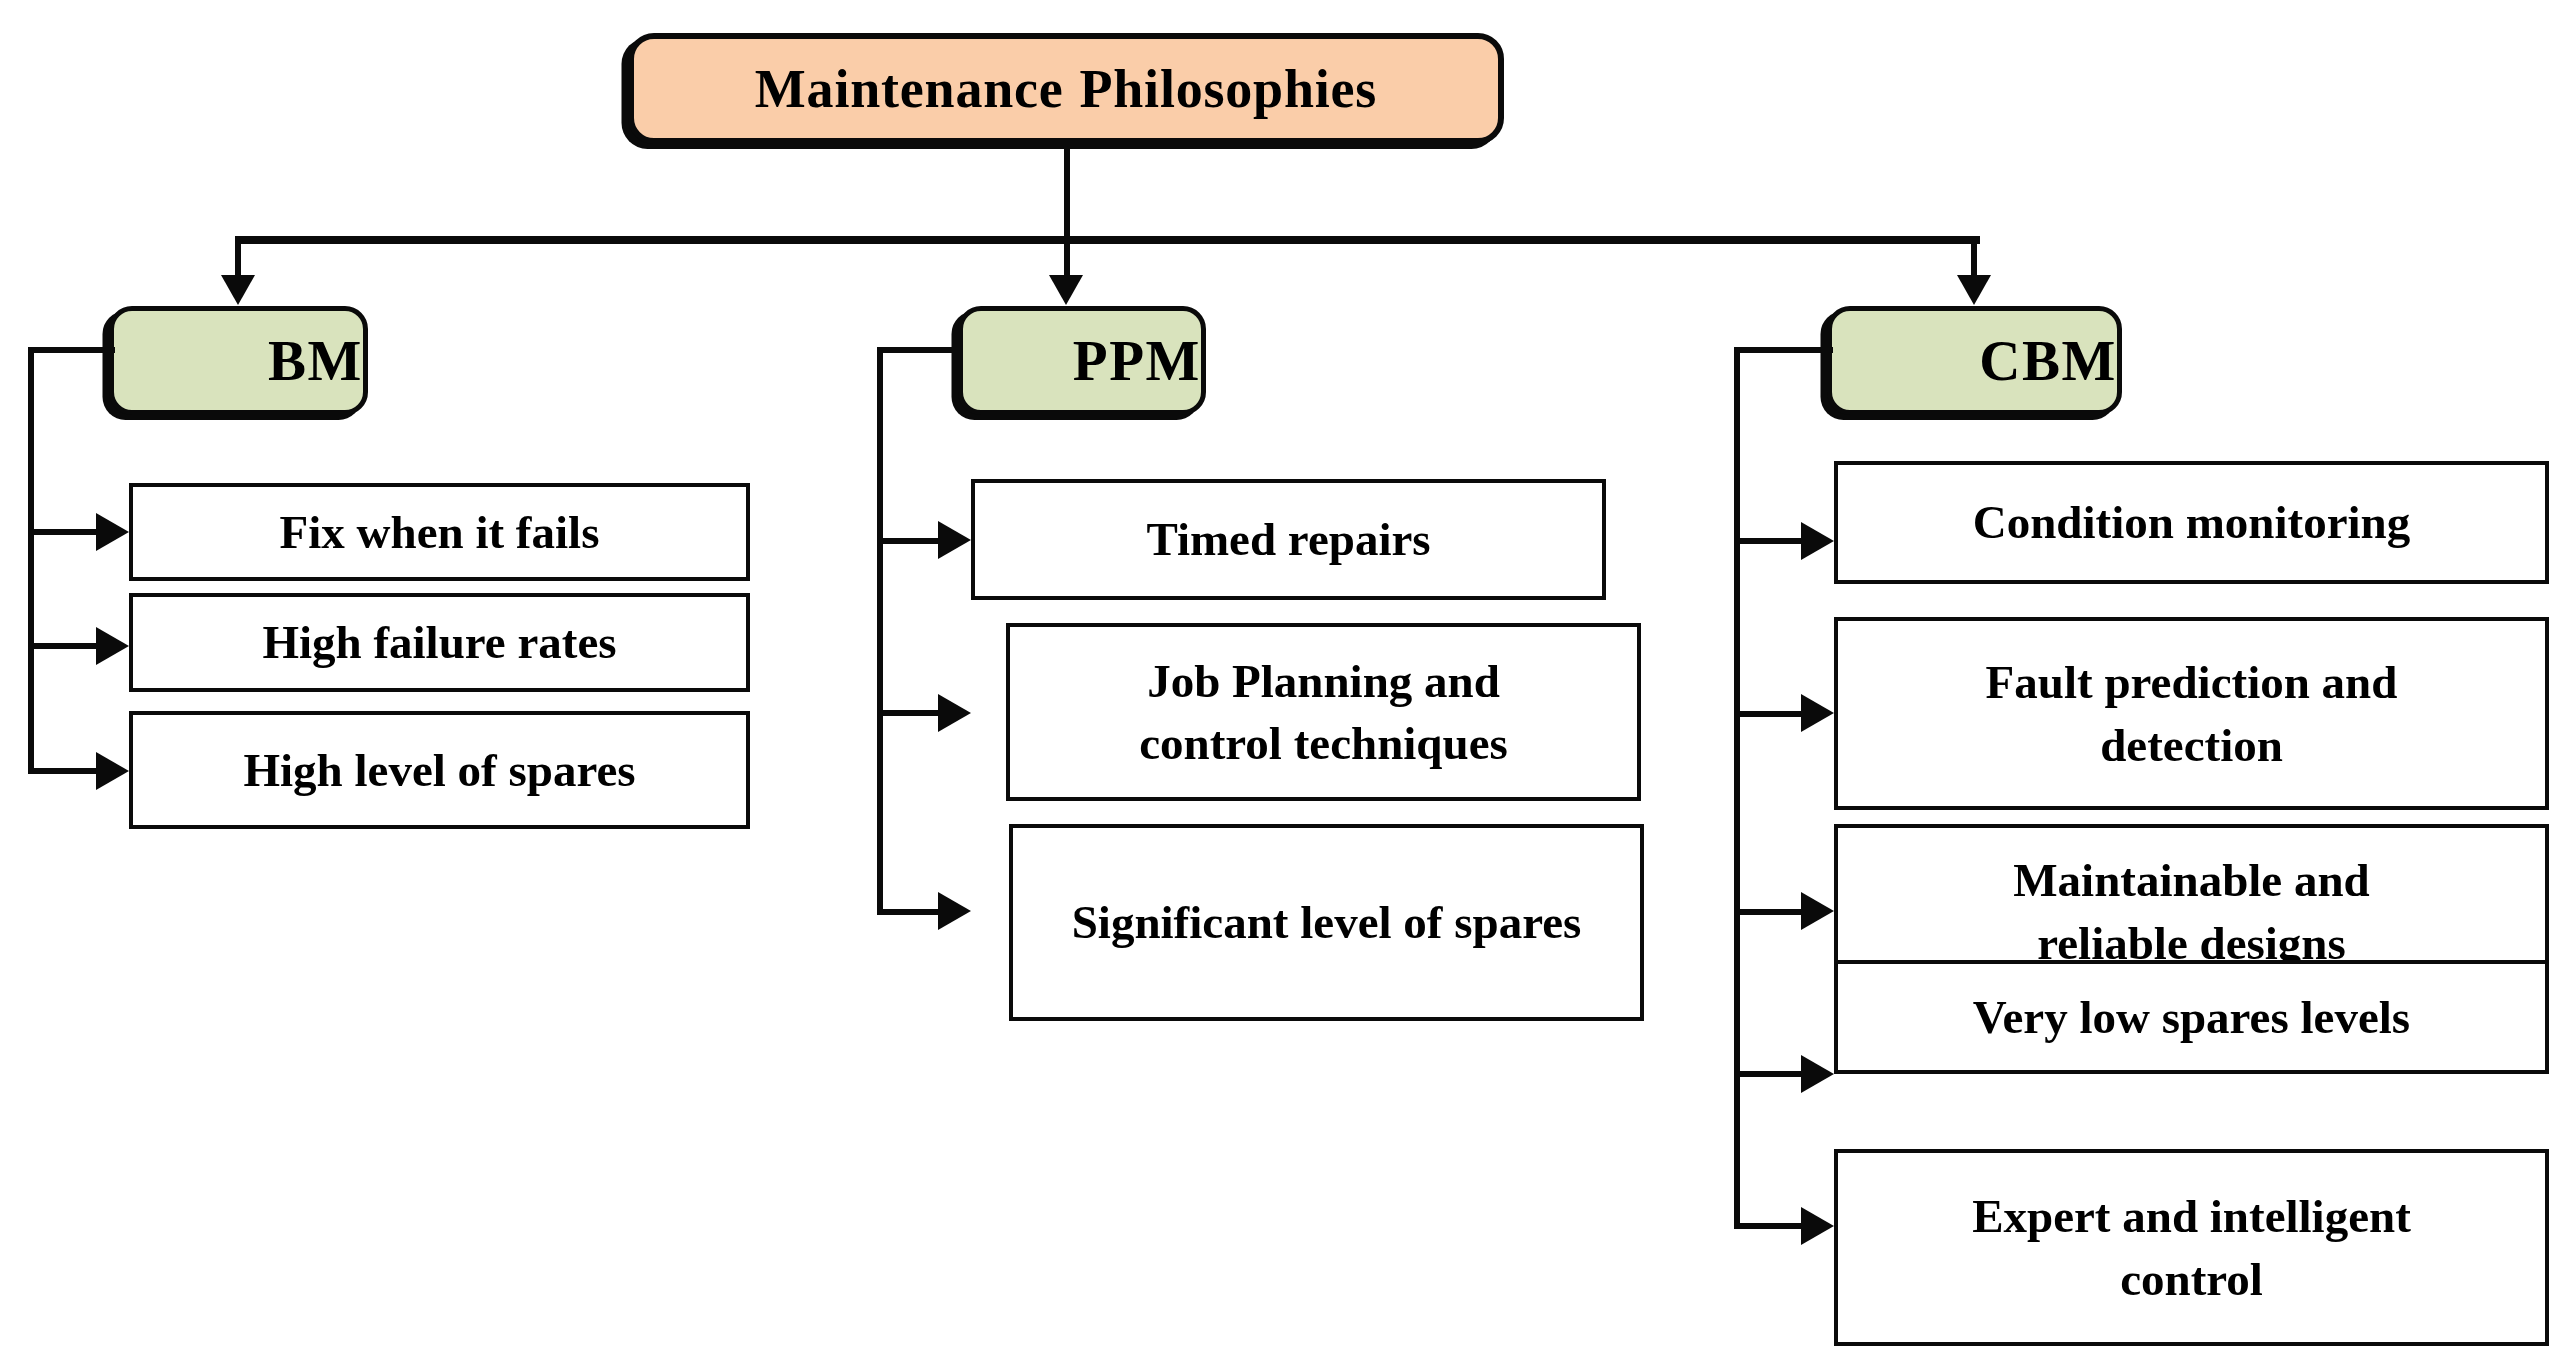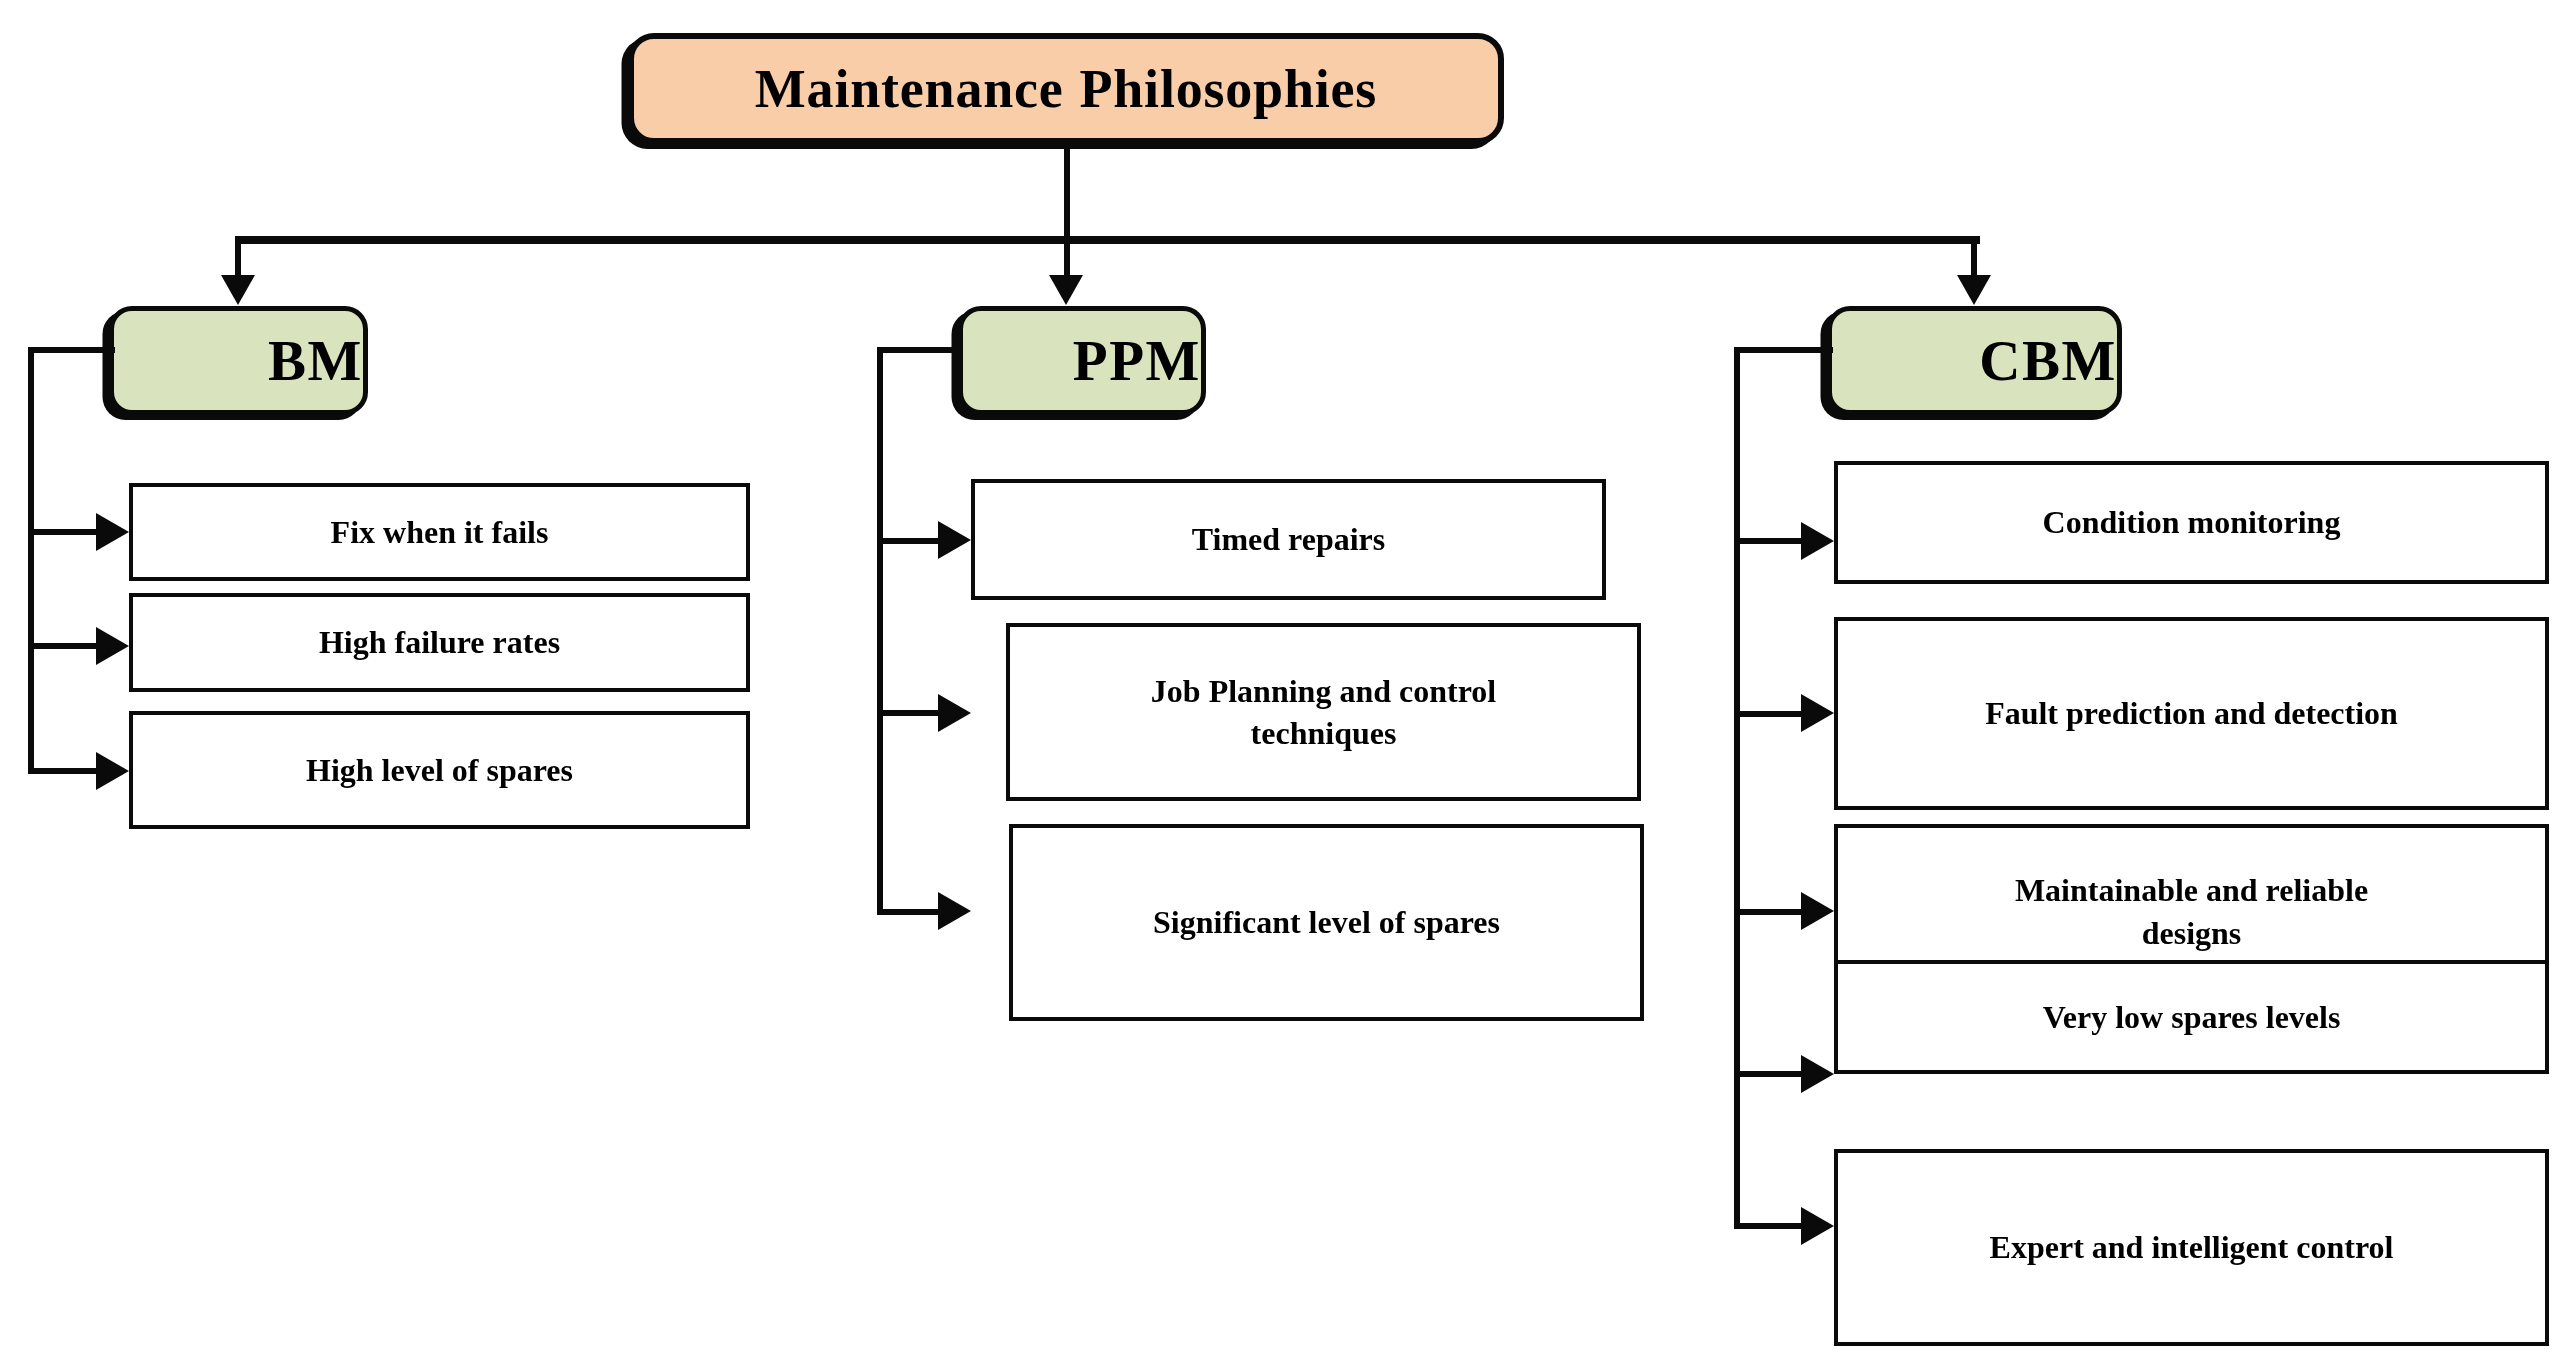--- a/index.html
+++ b/index.html
@@ -33,21 +33,21 @@
            display:flex;align-items:center;justify-content:center;}
   .rootbox .nlabel{font-size:54px;font-weight:700;color:#000;letter-spacing:0.8px;word-spacing:1.6px;}
   .gbox{position:absolute;background:var(--branch-fill);
         border:5.7px solid var(--line);border-radius:23px;
         box-shadow:-6.5px 4.9px 0 var(--line);
         display:flex;align-items:center;justify-content:flex-end;}
   .gbox .nlabel{font-size:57px;font-weight:700;color:#000;letter-spacing:1.6px;}
   .cbox{position:absolute;background:var(--child-fill);
         border:4.1px solid var(--line);
         display:flex;align-items:center;justify-content:center;text-align:center;}
-  .cbox .clabel{font-size:32px;font-weight:700;color:#000;line-height:1.32;
+  .cbox .clabel{font-size:47px;font-weight:700;color:#000;line-height:1.32;
                 max-width:var(--tw,95%);display:inline-block;}
   .cbox.oneline .clabel{white-space:nowrap;}
 </style>
 </head>
 <body>
 
 <div class="stage">
 
   <div class="rootbox" style="left:628px;top:33px;width:876px;height:111px">
     <span class="nlabel">Maintenance Philosophies</span>

